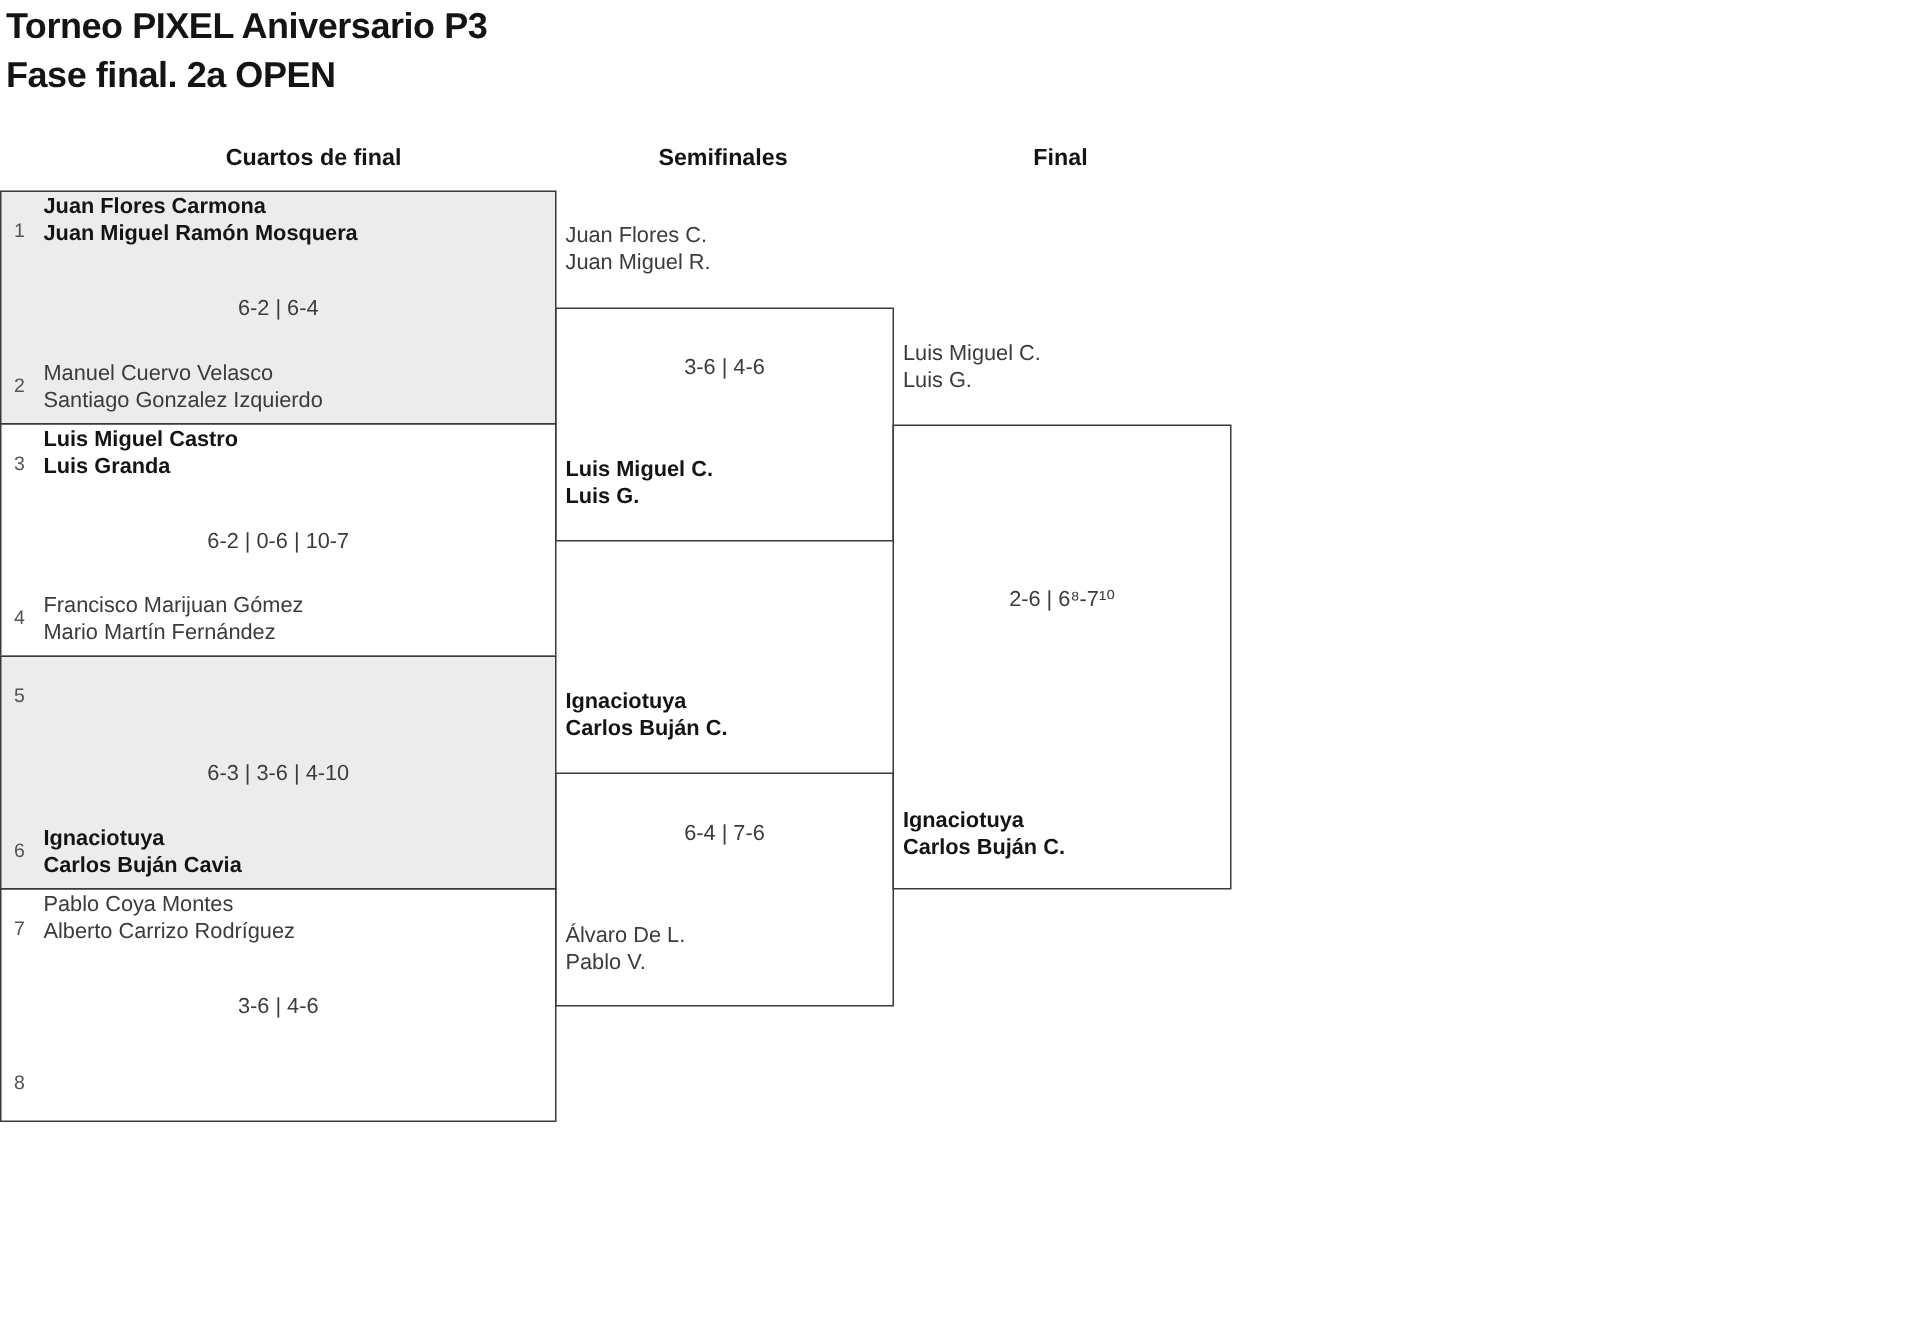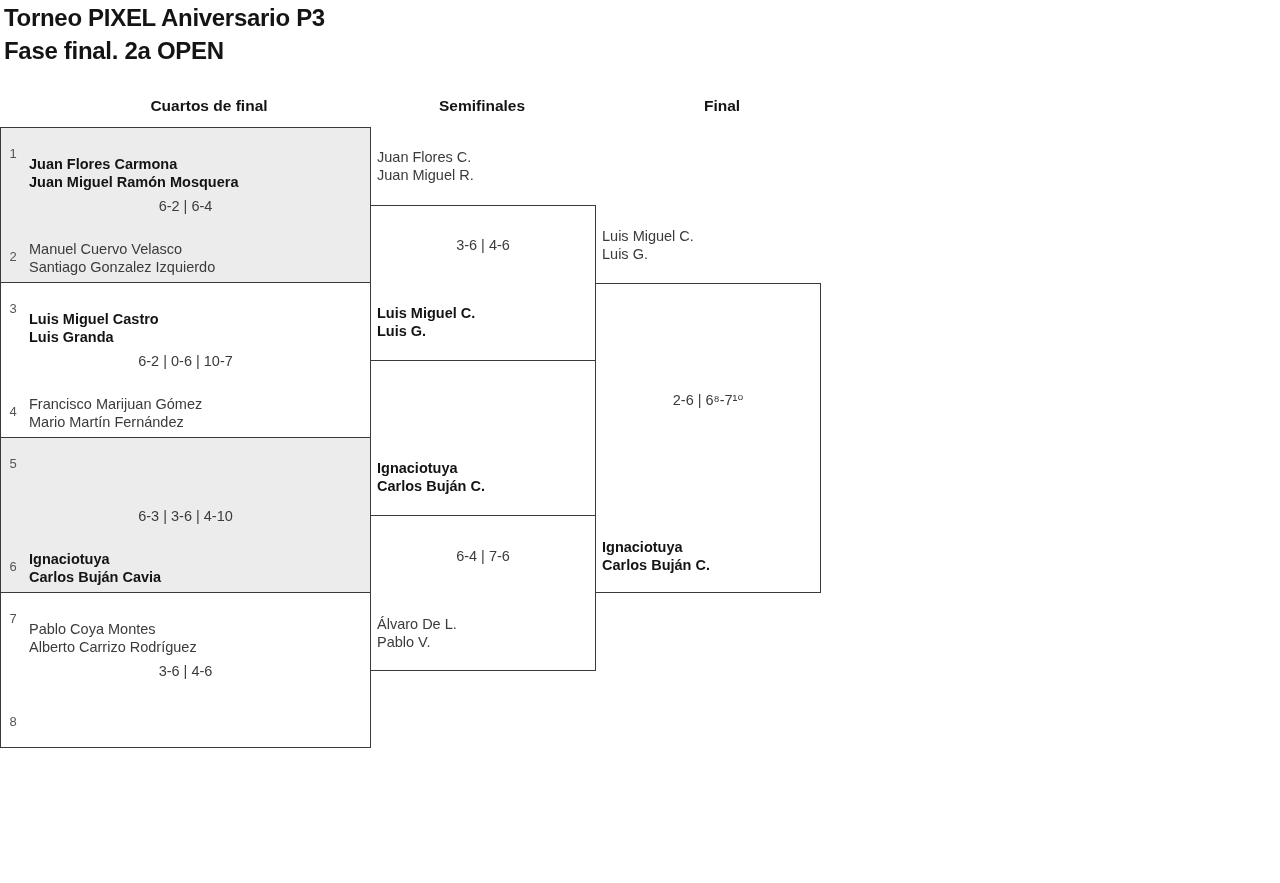--- a/index.html
+++ b/index.html
@@ -31,21 +31,21 @@
   .qf { left:0; width:371px; height:156px; }
   .qf.alt { background:#ececec; }
   .sf  { left:370px; width:226px; height:156px; }
   .fin { left:595px; width:226px; height:310px; }
   .team {
     position:absolute; font-size:14.5px; line-height:18px;
     color:#3b3b3b; white-space:nowrap;
   }
   .team.winner { font-weight:700; color:#141414; }
   .qf .team { left:28px; }
-  .qf .team.t { top:27px; }
+  .qf .team.t { top:1px; }
   .qf .team.b { top:112px; }
   .seed {
     position:absolute; left:0; width:24px; text-align:center;
     font-size:13px; color:#555555;
   }
   .seed.t { top:18px; }
   .seed.b { top:121px; }
   .score {
     position:absolute; left:0; right:0; text-align:center;
     font-size:14.5px; color:#3b3b3b; white-space:nowrap;
@@ -76,21 +76,21 @@
       <circle cx="45" cy="17" r="11.5" fill="#76b82e"></circle>
       <circle cx="30.5" cy="36" r="8.5" fill="#e87a16"></circle>
       <circle cx="13" cy="49" r="9.5" fill="#29a9e1"></circle>
       <circle cx="43" cy="50" r="5.5" fill="#76b82e"></circle>
       <text x="60" y="54" font-size="47" font-weight="bold" letter-spacing="-1" fill="#76b82e">xporty</text>
     </svg>
   </div>
 
   <div class="round-header" style="left:185px;margin-left:24px;">Cuartos de final</div>
   <div class="round-header" style="left:482px;">Semifinales</div>
-  <div class="round-header" style="left:707px;margin-left:15px;">Final</div>
+  <div class="round-header" style="left:707px;">Final</div>
 
   <div class="match qf alt" style="top:127px;">
     <span class="seed t">1</span>
     <div class="team t winner">
       <div>Juan Flores Carmona</div>
         <div>Juan Miguel Ramón Mosquera</div>
     </div>
     <div class="score">6-2 | 6-4</div>
     <span class="seed b">2</span>
     <div class="team b">

